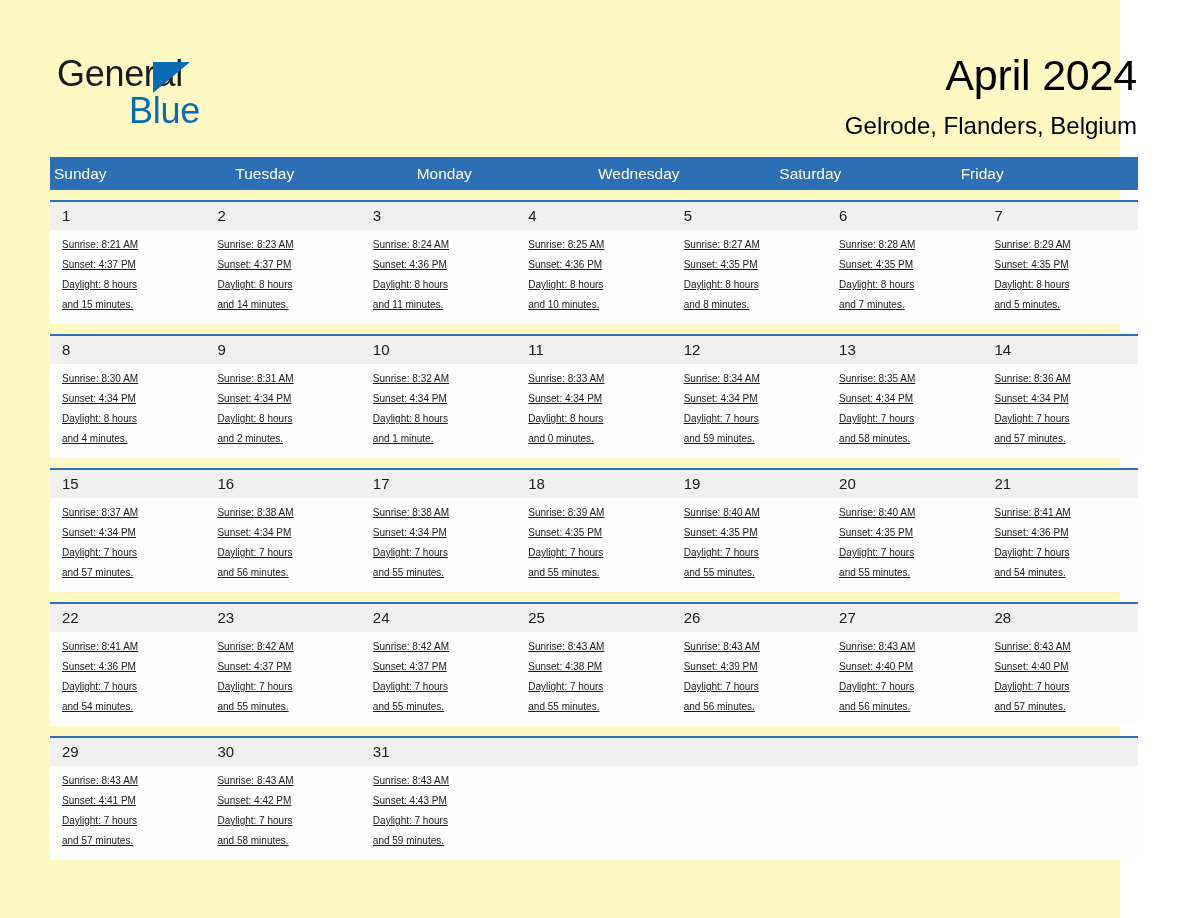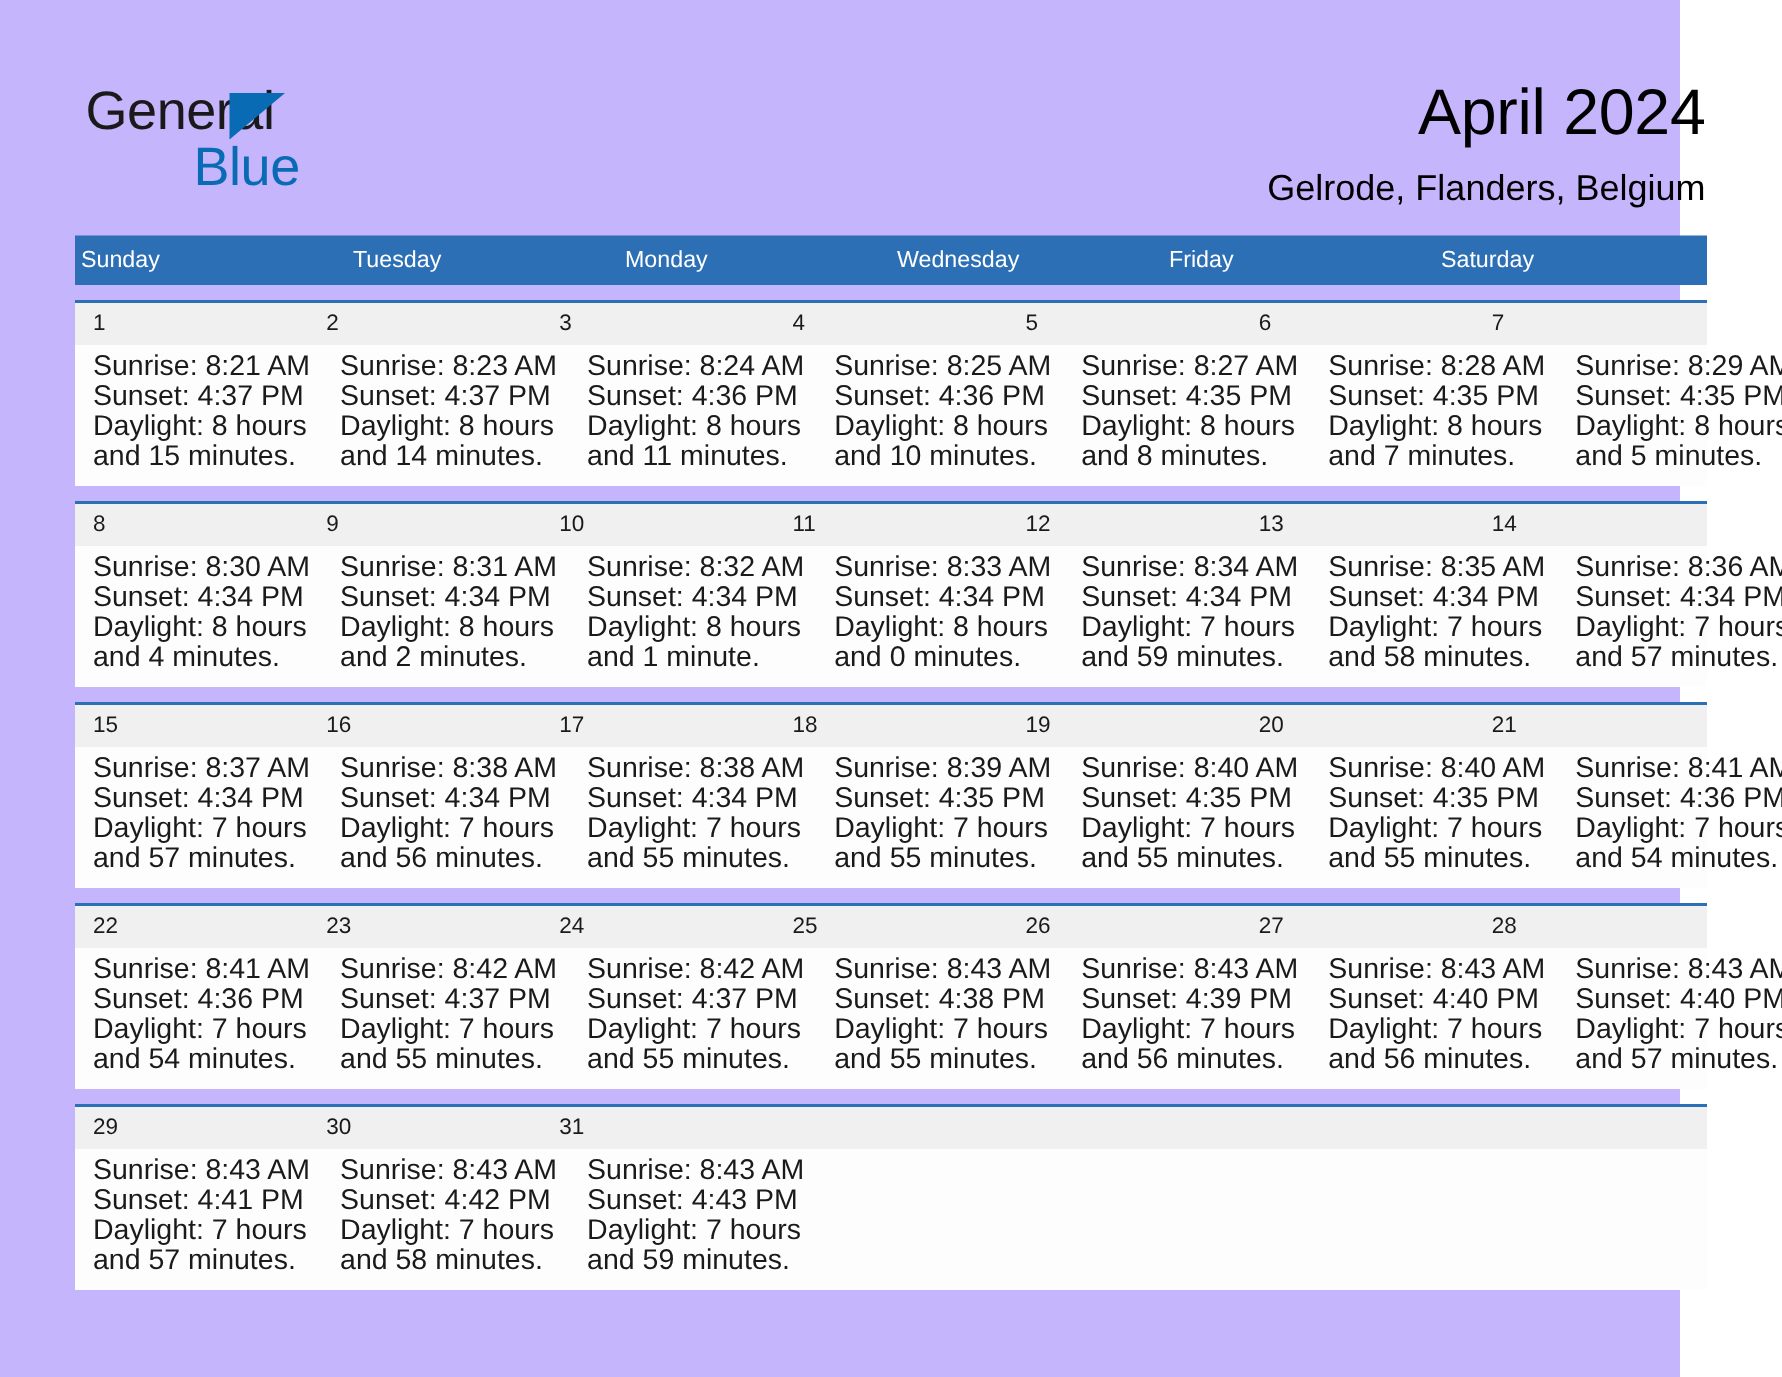--- a/index.html
+++ b/index.html
@@ -9,21 +9,21 @@
     height: 918px;
     background: #ffffff;
     font-family: "Liberation Sans", sans-serif;
     -webkit-font-smoothing: antialiased;
   }
 
   .page {
     position: relative;
     width: 1120px;
     height: 918px;
-    background: #c4b5fd;
+    background: #fef9c3;
   }
 
   
   .header {
     position: absolute;
     left: 0; top: 0;
     width: 1188px;
     height: 150px;
   }
 
@@ -130,23 +130,24 @@
 
   .info-row {
     display: flex;
     width: 100%;
     background: #fdfdfd;
     min-height: 94px;
   }
   .cell-info {
     flex: 1 1 0;
     padding: 5px 8px 6px 12px;
-    font-size: 19px;
+    font-size: 10px;
     line-height: 20px;
     color: #1a1a1a;
+    text-decoration: underline;
   }
   .cell-info .line { white-space: nowrap; }
   .cell-empty { visibility: hidden; }
 </style>
 </head>
 <body>
 
 <div class="page">
 
   <div class="header">
@@ -164,22 +165,22 @@
 
   </div>
 
   <div class="calendar">
 
     <div class="weekday-row">
       <div class="weekday">Sunday</div>
       <div class="weekday">Tuesday</div>
       <div class="weekday">Monday</div>
       <div class="weekday">Wednesday</div>
+      <div class="weekday">Saturday</div>
       <div class="weekday">Friday</div>
-      <div class="weekday">Saturday</div>
     </div>
 
     <div class="week">
       <div class="daynum-row">
         <div class="daynum">1</div>
         <div class="daynum">2</div>
         <div class="daynum">3</div>
         <div class="daynum">4</div>
         <div class="daynum">5</div>
         <div class="daynum">6</div>

